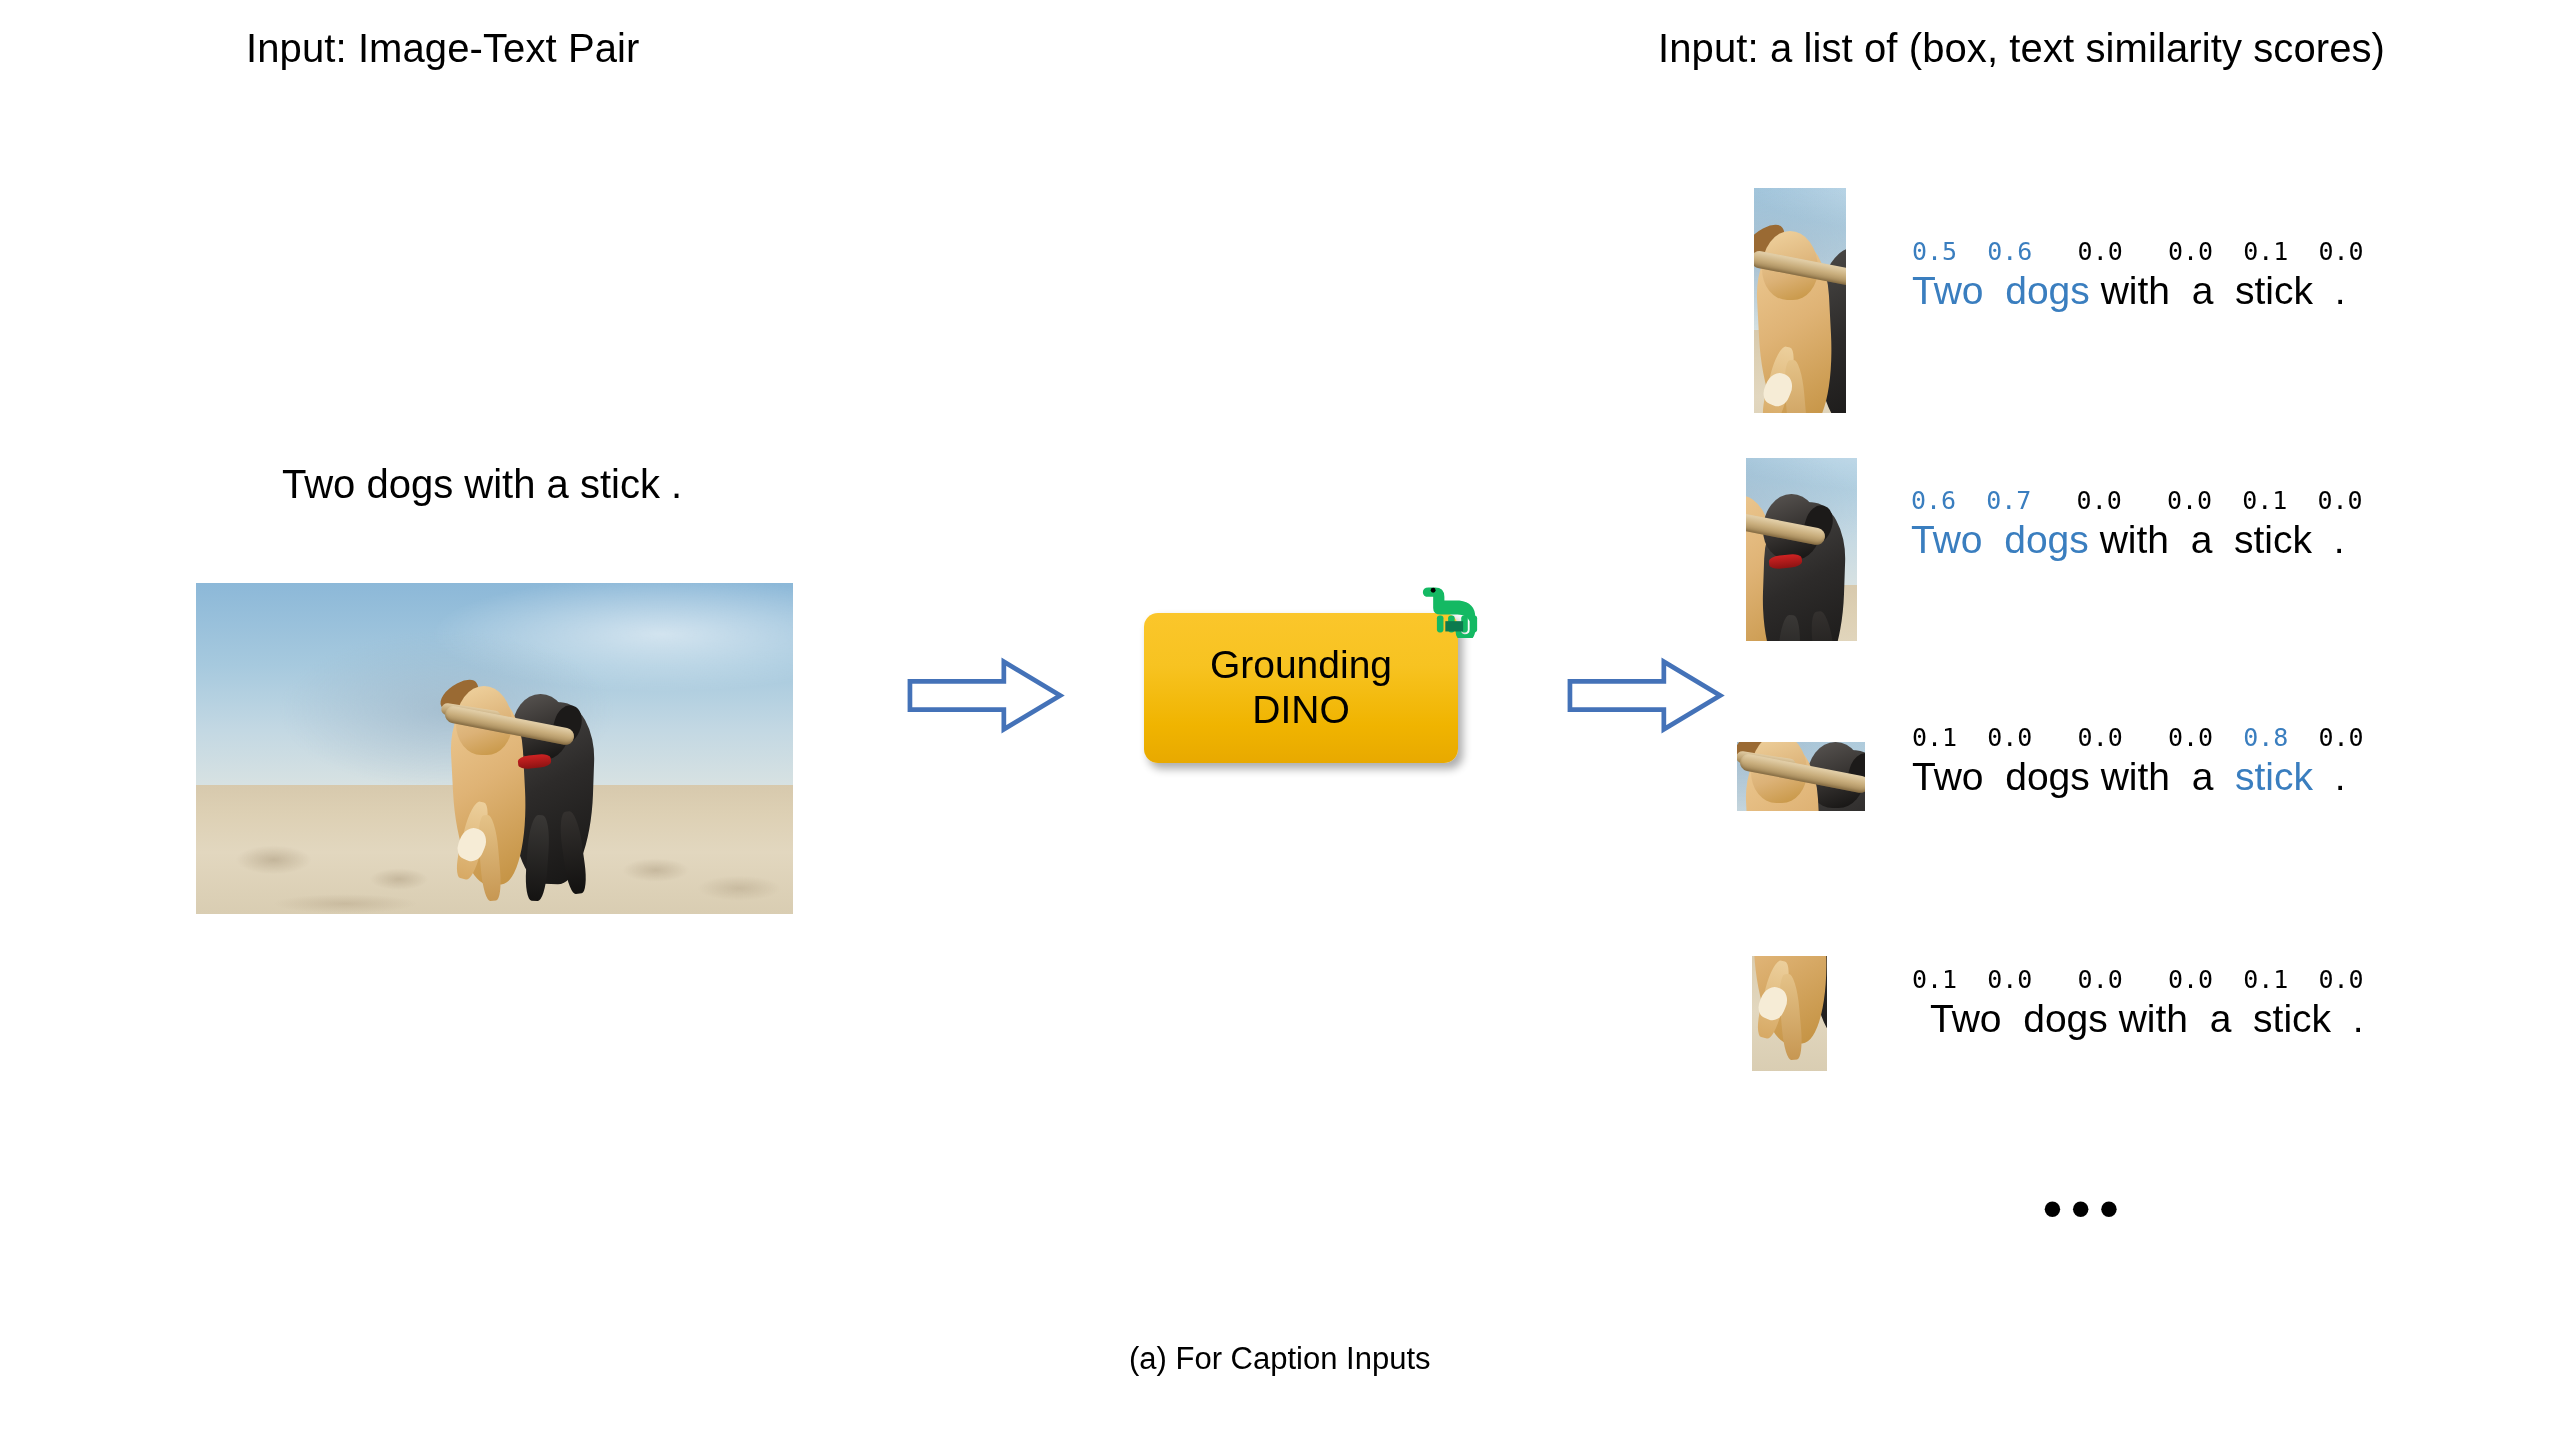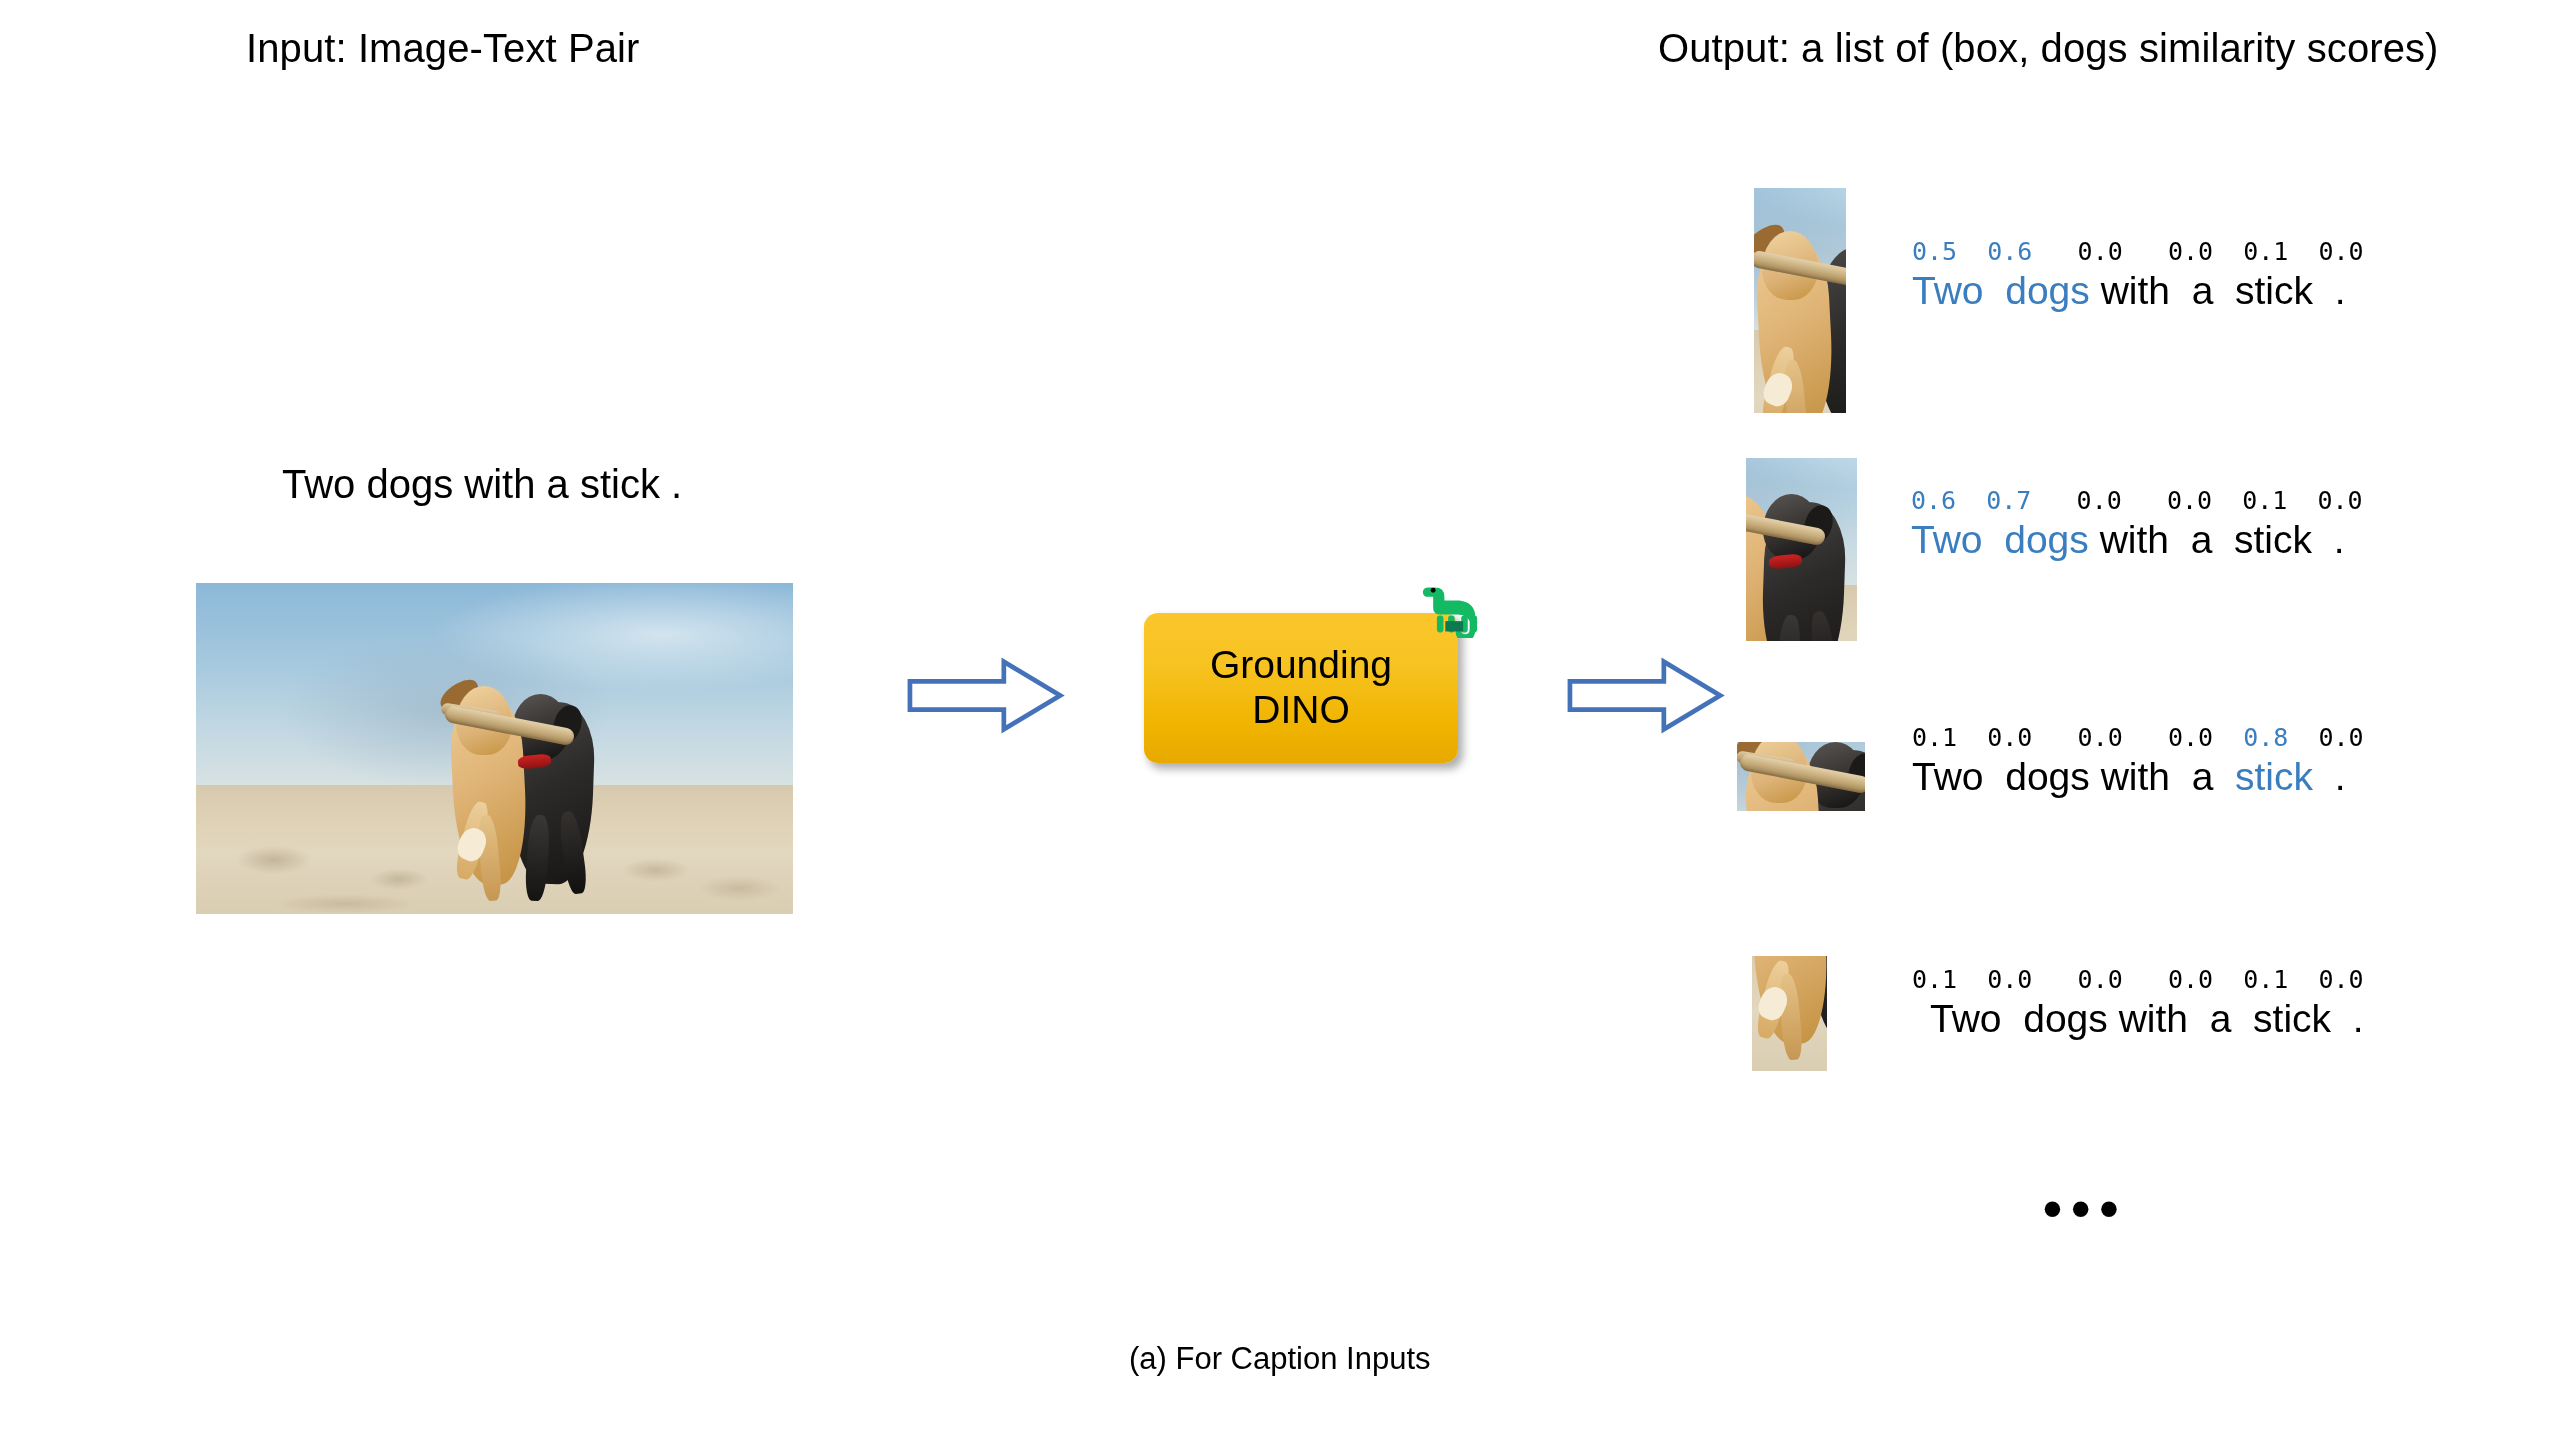--- a/index.html
+++ b/index.html
@@ -241,21 +241,21 @@
     top: 1341px;
     font-size: 31px;
     white-space: nowrap;
   }
 </style>
 </head>
 <body>
 
 <div class="abs hdr" id="input-header">Input: Image-Text Pair</div>
 
-<div class="abs hdr" id="output-header">Output: a list of (box, dogs similarity scores)</div>
+<div class="abs hdr" id="output-header">Input: a list of (box, text similarity scores)</div>
 
 <div class="abs" id="input-caption">Two dogs with a stick .</div>
 
 <div class="abs" id="input-photo">
   <div class="scene">
     <div class="sky"></div>
     <div class="sand"></div>
     <div class="dog-tan-ear"></div>
     <div class="dog-blk-body"></div>
     <div class="dog-blk-head"></div>

